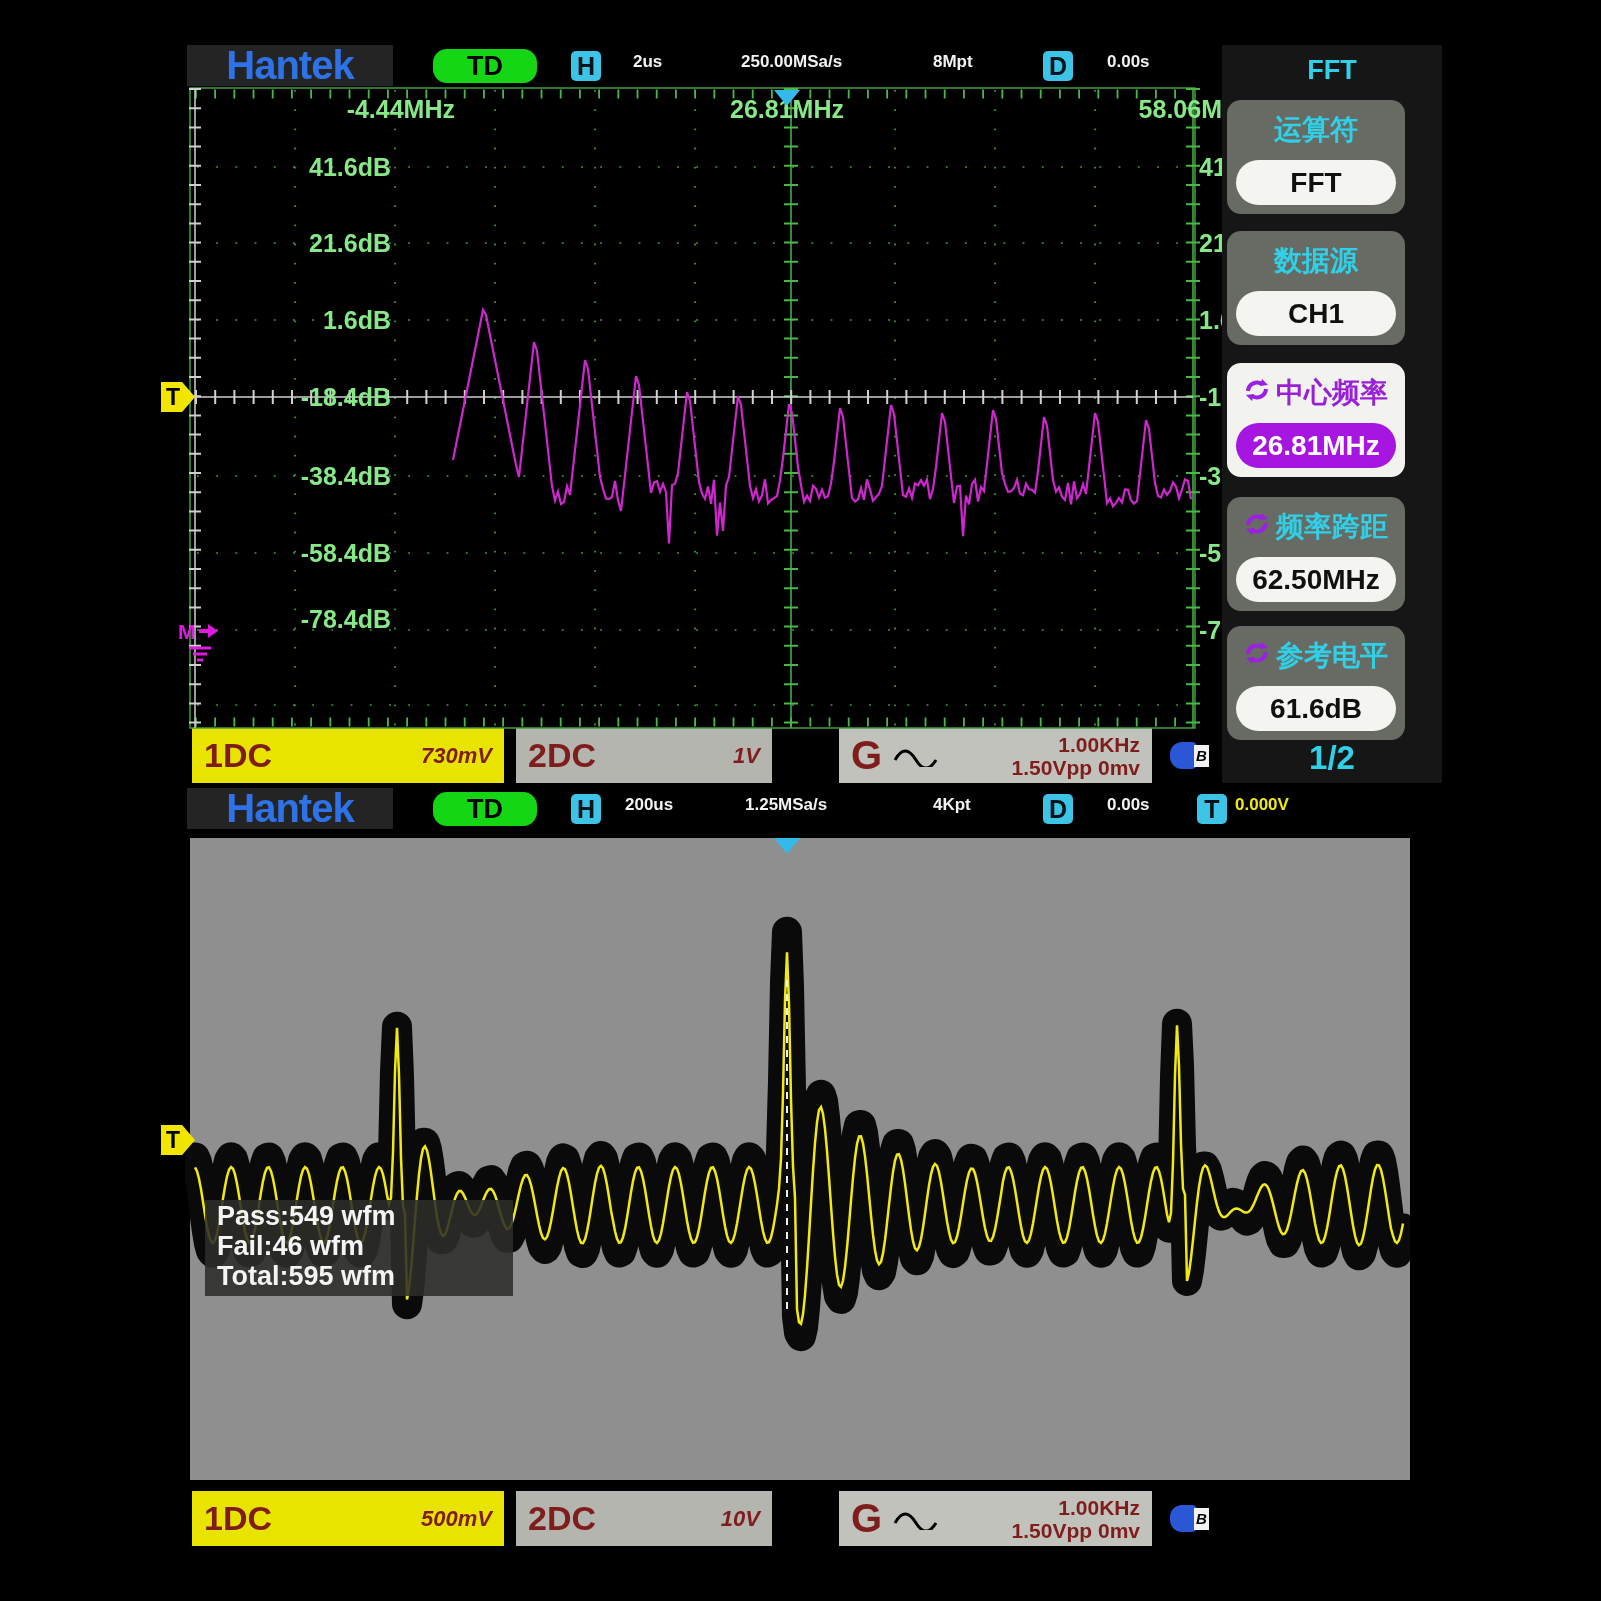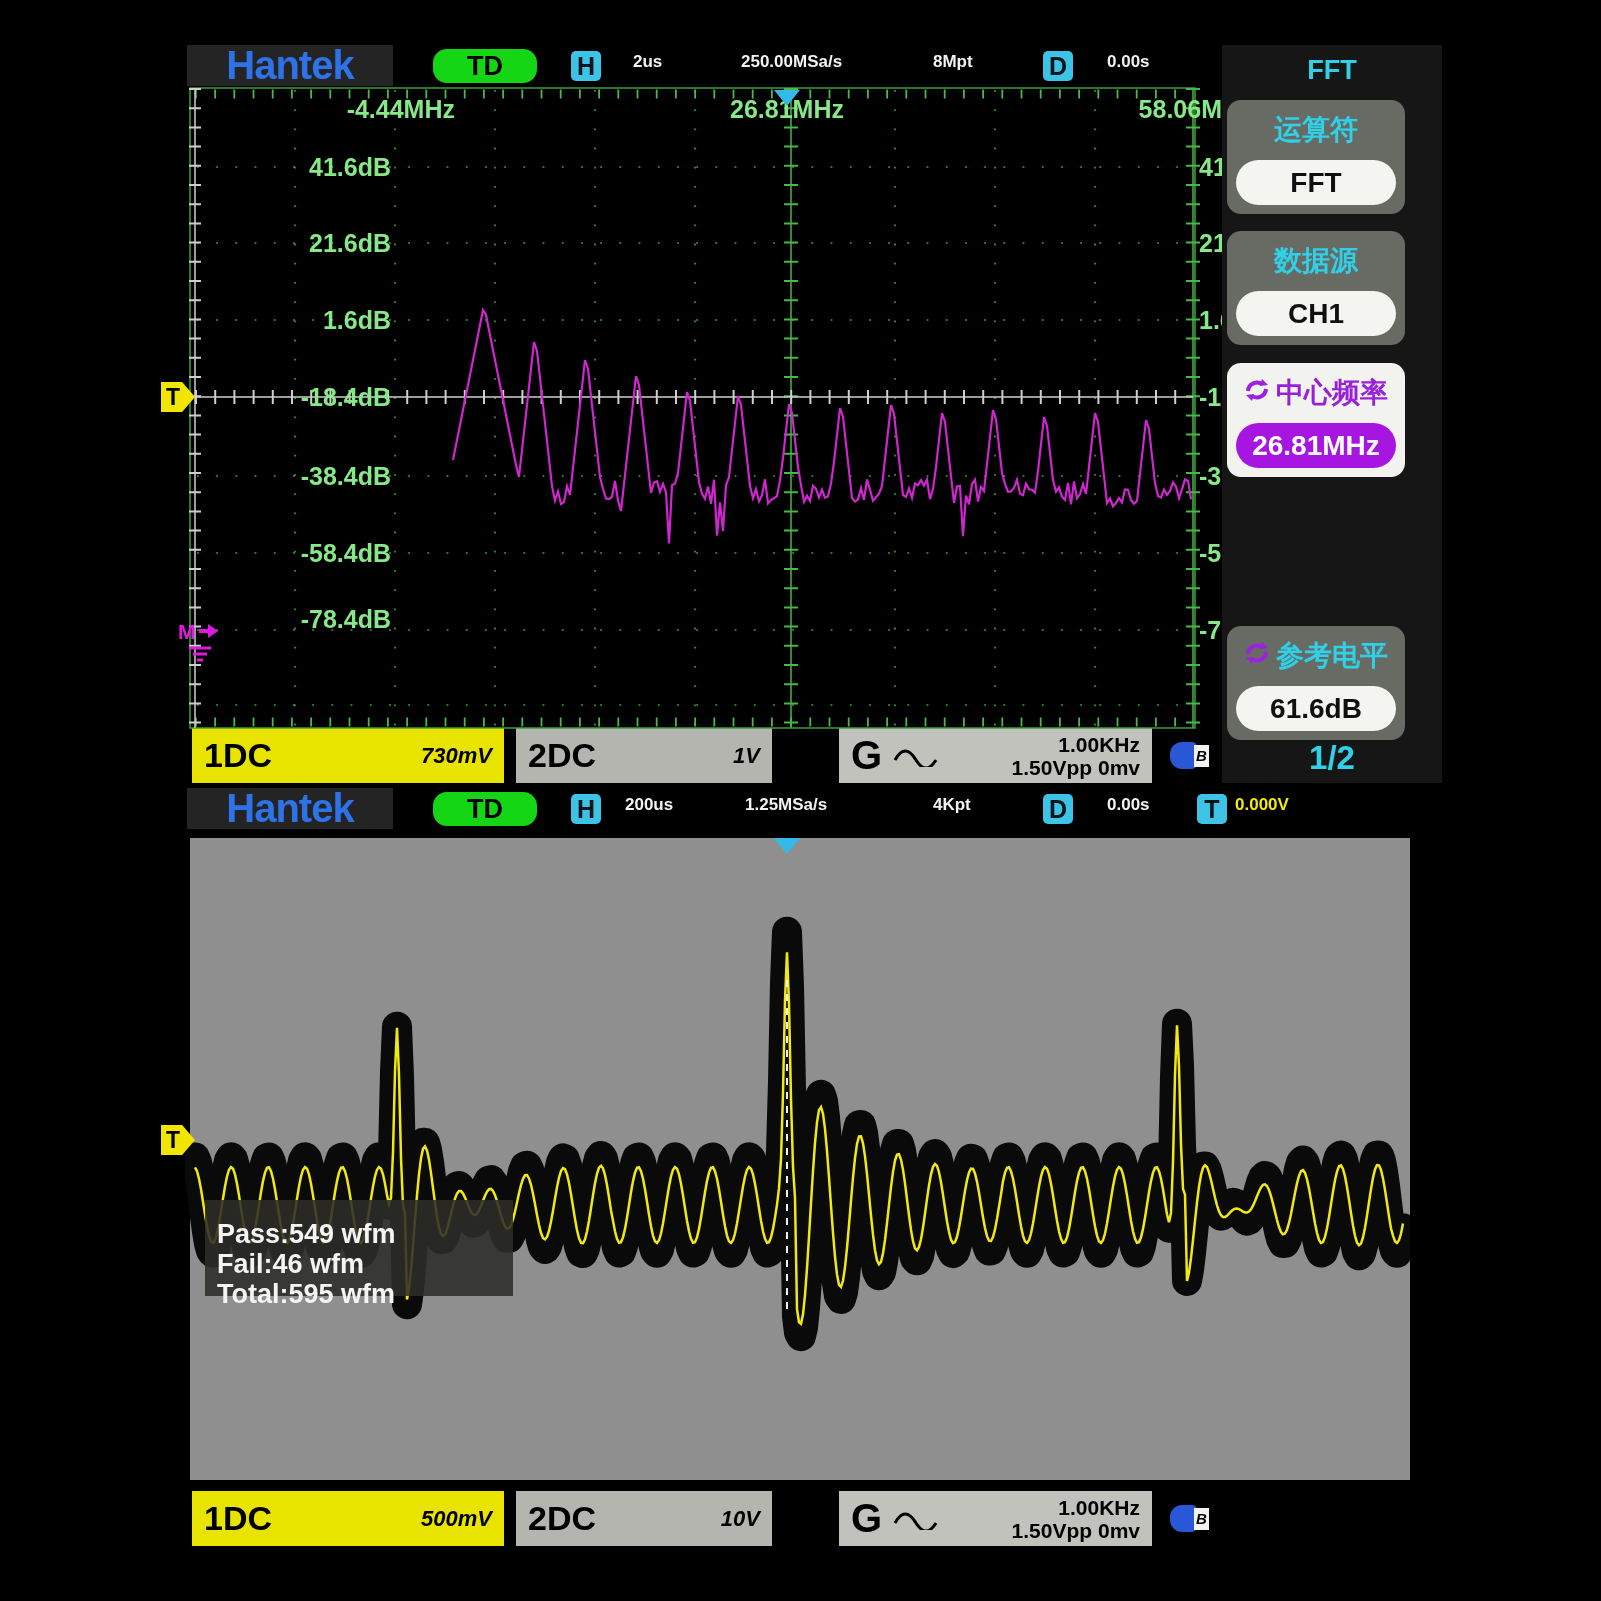--- a/index.html
+++ b/index.html
@@ -44,38 +44,38 @@
   .panel.active .lbl{color:#9a1fd8;}
   .panel.active .pill{background:#a616e0;color:#fff;}
   .sb-page{position:absolute;bottom:6px;width:100%;text-align:center;color:#2fd0e8;font-size:33px;}
   .knob{flex:0 0 auto;display:inline-block;}
 
   
   .cbar{position:absolute;left:0;right:0;height:55px;}
   #scope1 .cbar{top:683px;}
   #scope2 .cbar{top:703px;}
   .cb{position:absolute;top:0;height:55px;display:flex;align-items:center;
-      justify-content:space-between;padding:0 12px;box-sizing:border-box;color:#000000;}
+      justify-content:space-between;padding:0 12px;box-sizing:border-box;color:#7f1d1d;}
   .cb .nm{font-size:34px;}
   .cb .val{font-size:22px;font-style:italic;}
   .cb.ch1{left:7px;width:312px;background:#e8e400;}
   .cb.ch2{left:331px;width:256px;background:#b5b5b0;text-align:center;}
   .cb.gen{left:654px;width:313px;background:#c2c2bd;justify-content:flex-start;gap:10px;}
   .gen-right{margin-left:auto;text-align:right;font-size:21px;line-height:23px;}
   .gletter{font-size:40px;}
   .usb{position:absolute;left:985px;top:13px;width:48px;height:30px;}
   .usb .plug{position:absolute;left:0;top:1px;width:27px;height:27px;background:#2a57d6;
        border-radius:12px 5px 5px 12px;}
   .usb .bchip{position:absolute;left:24px;top:4px;width:15px;height:22px;background:#f2f2f2;
        color:#000;font-size:15px;line-height:22px;text-align:center;font-style:italic;}
 
   
   .wavebg{position:absolute;left:5px;top:50px;width:1220px;height:642px;background:#8f8f8f;z-index:1;}
   .stats{position:absolute;left:20px;top:412px;width:308px;height:96px;background:rgba(44,44,41,0.88);
-       z-index:5;padding:19px 12px;box-sizing:border-box;}
+       z-index:5;padding:1px 12px;box-sizing:border-box;}
   .stats div{color:#f4f4f4;font-size:27px;line-height:30px;white-space:nowrap;}
 </style>
 </head>
 <body>
 
 <div class="scope" id="scope1">
   <div class="logo">Hantek</div>
   <div class="btn-td">TD</div>
   <div class="icon-sq" style="left:386px">H</div>
   <div class="ht" style="left:448px">2us</div>
@@ -178,20 +178,32 @@
           <span class="knob"><svg width="26" height="26" viewBox="0 0 26 26">
               <path d="M4 14 a9 9 0 0 1 14.5 -6.5" fill="none" stroke="#9b20e0" stroke-width="4"></path>
               <path d="M18 2 l6 6 -8 1 z" fill="#9b20e0"></path>
               <path d="M22 12 a9 9 0 0 1 -14.5 6.5" fill="none" stroke="#9b20e0" stroke-width="4"></path>
               <path d="M8 24 l-6 -6 8 -1 z" fill="#9b20e0"></path>
             </svg></span>
         <span>中心频率</span>
         </div>
       <div class="pill">26.81MHz</div>
     </div>
+    <div class="panel" style="top:452px">
+      <div class="lbl">
+          <span class="knob"><svg width="26" height="26" viewBox="0 0 26 26">
+              <path d="M4 14 a9 9 0 0 1 14.5 -6.5" fill="none" stroke="#9b20e0" stroke-width="4"></path>
+              <path d="M18 2 l6 6 -8 1 z" fill="#9b20e0"></path>
+              <path d="M22 12 a9 9 0 0 1 -14.5 6.5" fill="none" stroke="#9b20e0" stroke-width="4"></path>
+              <path d="M8 24 l-6 -6 8 -1 z" fill="#9b20e0"></path>
+            </svg></span>
+        <span>频率跨距</span>
+        </div>
+      <div class="pill">62.50MHz</div>
+    </div>
     <div class="panel" style="top:581px">
       <div class="lbl">
           <span class="knob"><svg width="26" height="26" viewBox="0 0 26 26">
               <path d="M4 14 a9 9 0 0 1 14.5 -6.5" fill="none" stroke="#9b20e0" stroke-width="4"></path>
               <path d="M18 2 l6 6 -8 1 z" fill="#9b20e0"></path>
               <path d="M22 12 a9 9 0 0 1 -14.5 6.5" fill="none" stroke="#9b20e0" stroke-width="4"></path>
               <path d="M8 24 l-6 -6 8 -1 z" fill="#9b20e0"></path>
             </svg></span>
         <span>参考电平</span>
         </div>

